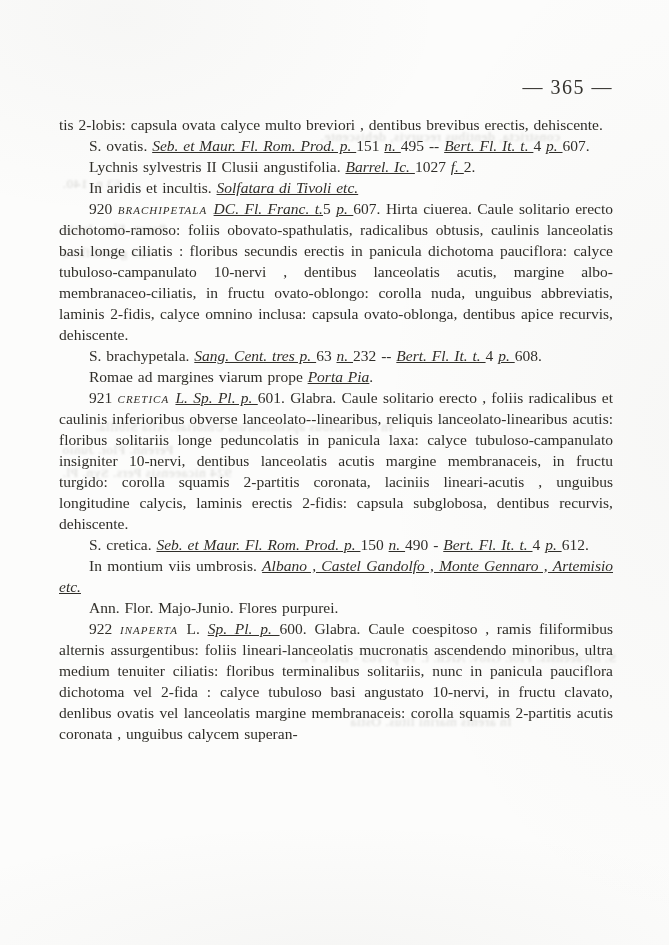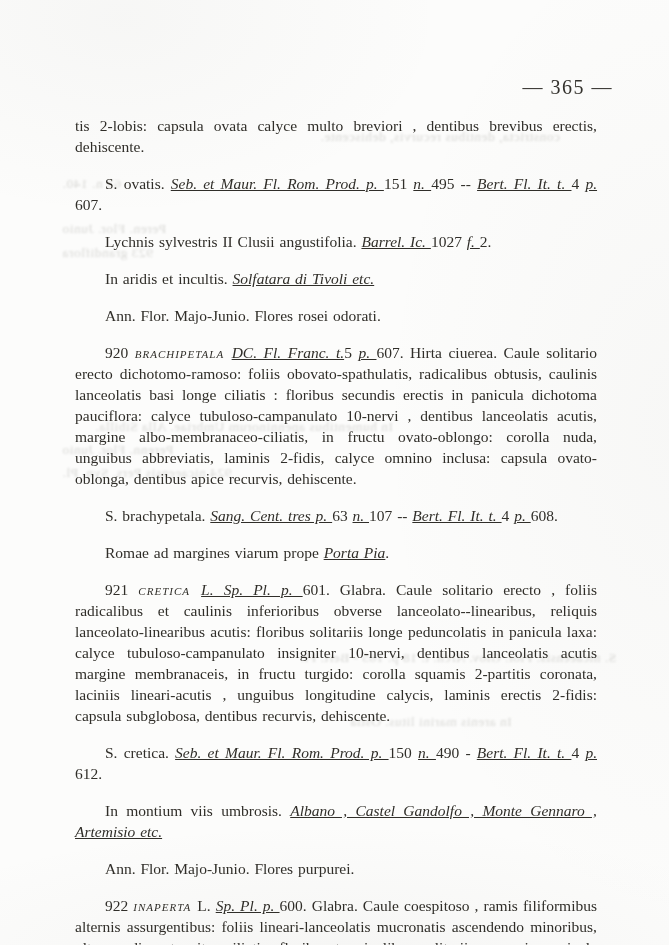--- a/index.html
+++ b/index.html
@@ -42,21 +42,21 @@
     width: 554px;
   }
   .pageno {
     text-align: right;
     font-size: 20px;
     color: #34322d;
     letter-spacing: 1.5px;
     margin: 0 0 15px 0;
   }
   .text-block p.para {
-    margin: 16px;
+    margin: 0;
     text-indent: 30px;
     text-align: justify;
     font-size: 15.5px;
     line-height: 21px;
     color: #302e29;
     word-spacing: 1px;
   }
   .text-block p.para.no-indent {
     text-indent: 0;
   }
@@ -83,23 +83,22 @@
       <div class="bleed" style="left: 300px; top: 650px;">S. nicaeensis. Fior. Giov. Arch. t. 18 p. 165 - Bert. Fl.</div>
       <div class="bleed" style="left: 350px; top: 714px;">In arenis marini litus. Ostia</div>
     </div>
   <div class="content">
     <div class="pageno">— 365 —</div>
     <div class="text-block">
         <p class="para no-indent"><span class="seg-r">tis 2-lobis: capsula ovata calyce multo breviori , dentibus brevibus erectis, dehiscente.</span></p>
         <p class="para"><span class="seg-r">S. ovatis. </span><span class="seg-i">Seb. et Maur. Fl. Rom. Prod. p. </span><span class="seg-r">151 </span><span class="seg-i">n. </span><span class="seg-r">495 -- </span><span class="seg-i">Bert. Fl. It. t. </span><span class="seg-r">4 </span><span class="seg-i">p. </span><span class="seg-r">607.</span></p>
         <p class="para"><span class="seg-r">Lychnis sylvestris II Clusii angustifolia. </span><span class="seg-i">Barrel. Ic. </span><span class="seg-r">1027 </span><span class="seg-i">f. </span><span class="seg-r">2.</span></p>
         <p class="para"><span class="seg-r">In aridis et incultis. </span><span class="seg-i">Solfatara di Tivoli etc.</span></p>
-        <p class="para"><span class="seg-r">Ann. Flor. Majo-Junio. Flores rosei odorati.</span></p>
         <p class="para"><span class="seg-r">920 </span><span class="seg-sc">brachipetala </span><span class="seg-i">DC. Fl. Franc. t.</span><span class="seg-r">5 </span><span class="seg-i">p. </span><span class="seg-r">607. Hirta ciuerea. Caule solitario erecto dichotomo-ramoso: foliis obovato-spathulatis, radicalibus obtusis, caulinis lanceolatis basi longe ciliatis : floribus secundis erectis in panicula dichotoma pauciflora: calyce tubuloso-campanulato 10-nervi , dentibus lanceolatis acutis, margine albo-membranaceo-ciliatis, in fructu ovato-oblongo: corolla nuda, unguibus abbreviatis, laminis 2-fidis, calyce omnino inclusa: capsula ovato-oblonga, dentibus apice recurvis, dehiscente.</span></p>
-        <p class="para"><span class="seg-r">S. brachypetala. </span><span class="seg-i">Sang. Cent. tres p. </span><span class="seg-r">63 </span><span class="seg-i">n. </span><span class="seg-r">107 -- </span><span class="seg-i">Bert. Fl. It. t. </span><span class="seg-r">4 </span><span class="seg-i">p. </span><span class="seg-r">608.</span></p>
+        <p class="para"><span class="seg-r">S. brachypetala. </span><span class="seg-i">Sang. Cent. tres p. </span><span class="seg-r">63 </span><span class="seg-i">n. </span><span class="seg-r">232 -- </span><span class="seg-i">Bert. Fl. It. t. </span><span class="seg-r">4 </span><span class="seg-i">p. </span><span class="seg-r">608.</span></p>
         <p class="para"><span class="seg-r">Romae ad margines viarum prope </span><span class="seg-i">Porta Pia</span><span class="seg-r">.</span></p>
         <p class="para"><span class="seg-r">921 </span><span class="seg-sc">cretica </span><span class="seg-i">L. Sp. Pl. p. </span><span class="seg-r">601. Glabra. Caule solitario erecto , foliis radicalibus et caulinis inferioribus obverse lanceolato--linearibus, reliquis lanceolato-linearibus acutis: floribus solitariis longe peduncolatis in panicula laxa: calyce tubuloso-campanulato insigniter 10-nervi, dentibus lanceolatis acutis margine membranaceis, in fructu turgido: corolla squamis 2-partitis coronata, laciniis lineari-acutis , unguibus longitudine calycis, laminis erectis 2-fidis: capsula subglobosa, dentibus recurvis, dehiscente.</span></p>
         <p class="para"><span class="seg-r">S. cretica. </span><span class="seg-i">Seb. et Maur. Fl. Rom. Prod. p. </span><span class="seg-r">150 </span><span class="seg-i">n. </span><span class="seg-r">490 - </span><span class="seg-i">Bert. Fl. It. t. </span><span class="seg-r">4 </span><span class="seg-i">p. </span><span class="seg-r">612.</span></p>
         <p class="para"><span class="seg-r">In montium viis umbrosis. </span><span class="seg-i">Albano , Castel Gandolfo , Monte Gennaro , Artemisio etc.</span></p>
         <p class="para"><span class="seg-r">Ann. Flor. Majo-Junio. Flores purpurei.</span></p>
         <p class="para"><span class="seg-r">922 </span><span class="seg-sc">inaperta </span><span class="seg-r">L. </span><span class="seg-i">Sp. Pl. p. </span><span class="seg-r">600. Glabra. Caule coespitoso , ramis filiformibus alternis assurgentibus: foliis lineari-lanceolatis mucronatis ascendendo minoribus, ultra medium tenuiter ciliatis: floribus terminalibus solitariis, nunc in panicula pauciflora dichotoma vel 2-fida : calyce tubuloso basi angustato 10-nervi, in fructu clavato, denlibus ovatis vel lanceolatis margine membranaceis: corolla squamis 2-partitis acutis coronata , unguibus calycem superan-</span></p>
       </div>
   </div>
 </div>
 

